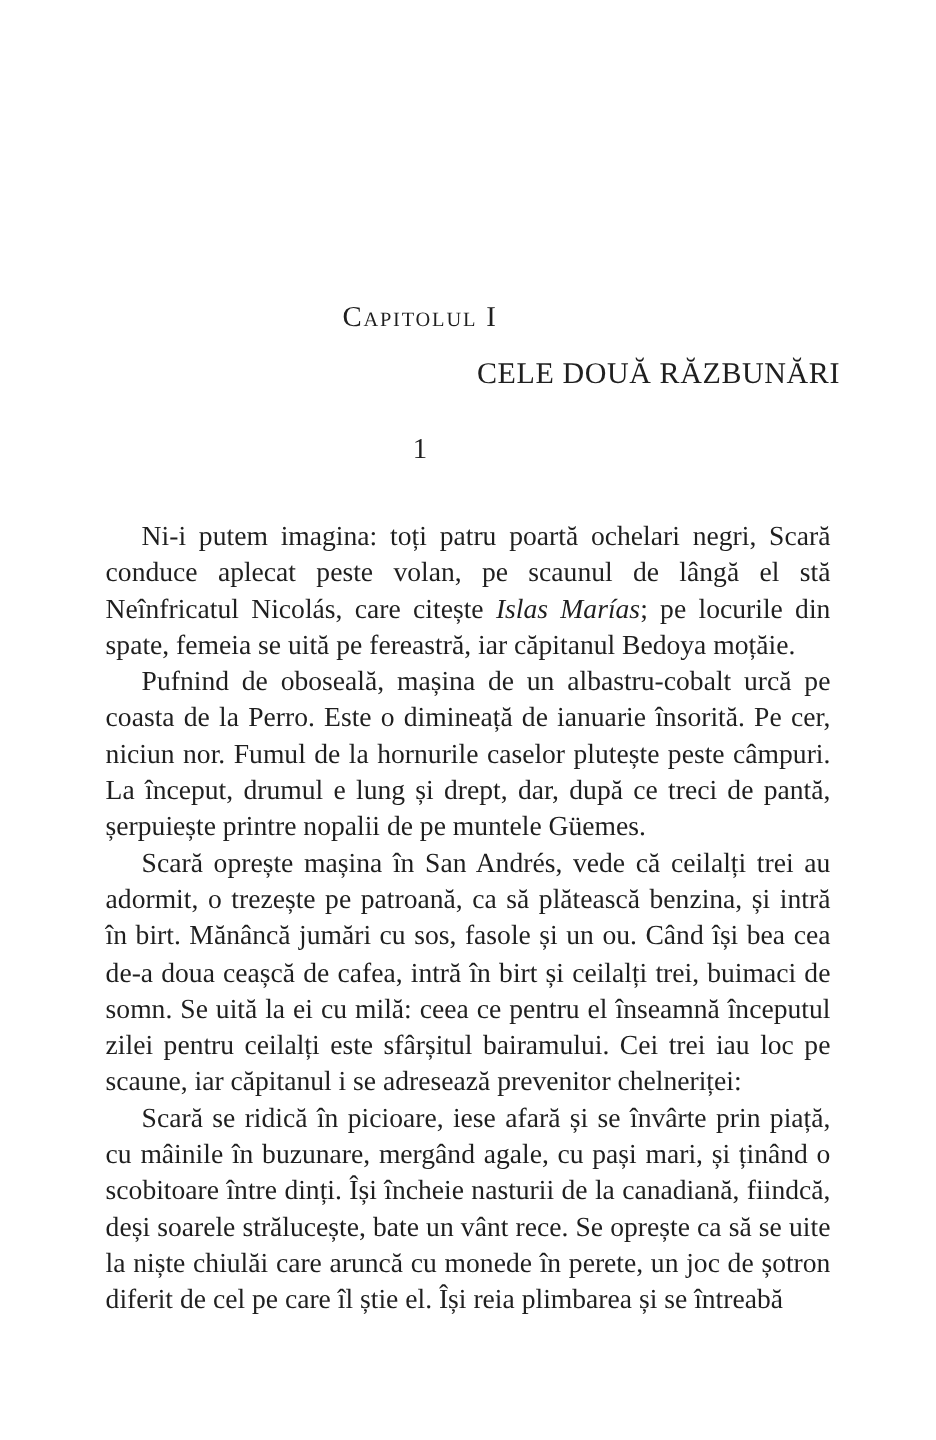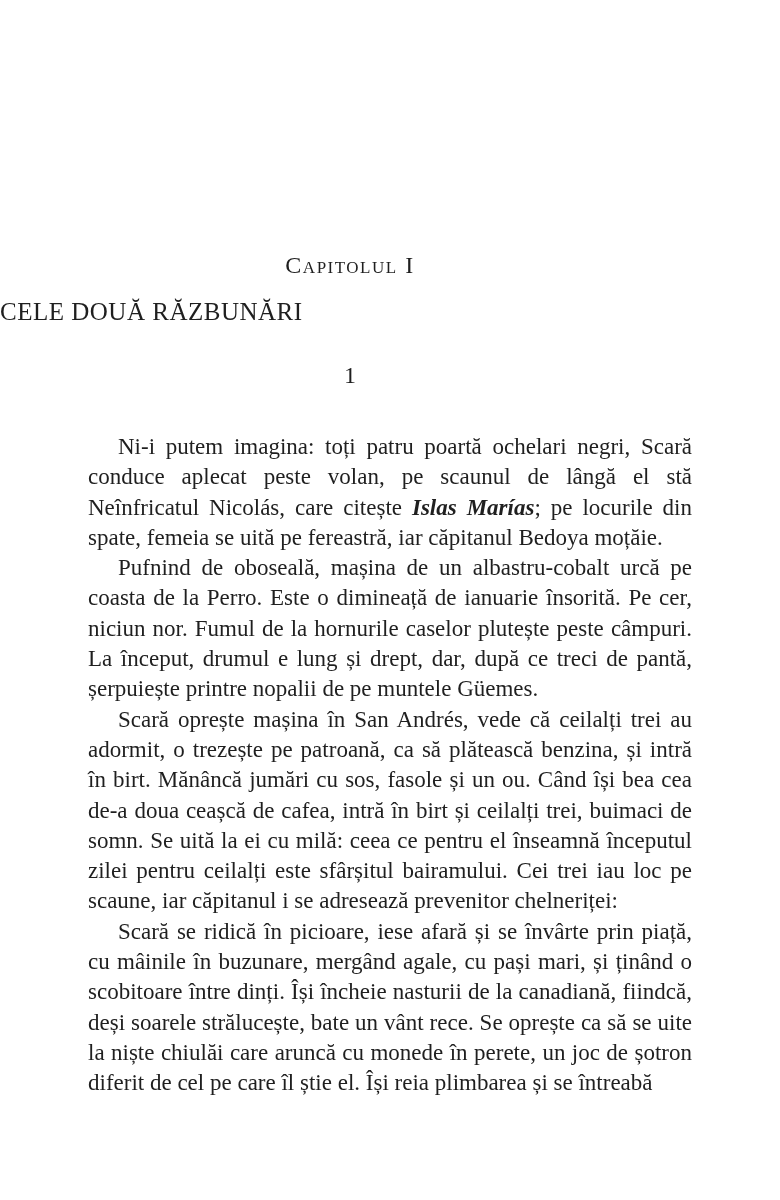--- a/index.html
+++ b/index.html
@@ -27,21 +27,21 @@
     font-weight: normal;
     font-variant: small-caps;
     letter-spacing: 1.5px;
   }
   .chapter-subtitle {
     position: absolute;
     top: 298px;
     left: 0;
     width: 100%;
     margin: 0;
-    text-align: left;
+    text-align: right;
     font-size: 25px;
     font-weight: normal;
     letter-spacing: 0.5px;
   }
   .section-number {
     position: absolute;
     top: 362px;
     left: 0;
     width: 100%;
     text-align: center;
@@ -56,21 +56,20 @@
     line-height: 30.3px;
     text-align: justify;
   }
   .para {
     margin: 0;
     padding: 0;
     text-indent: 30px;
   }
   .para em {
     font-style: italic;
-    font-weight: bold;
   }
 </style>
 </head>
 <body>
 
 <div class="page">
 
   <h1 class="chapter-title">Capitolul I</h1>
 
   <h2 class="chapter-subtitle">CELE DOUĂ RĂZBUNĂRI</h2>

